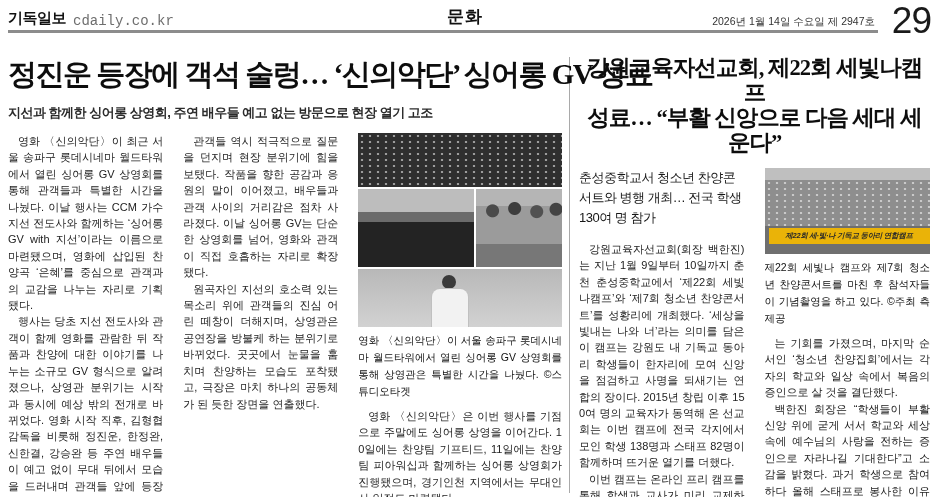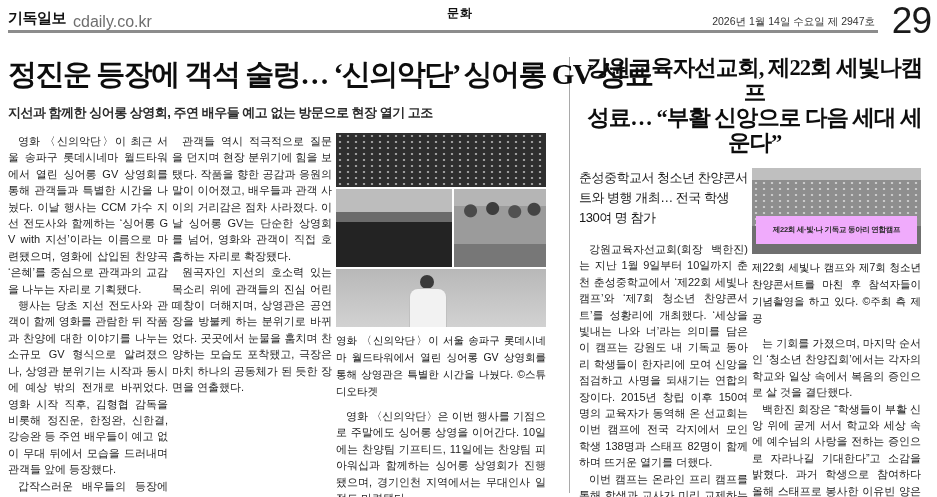--- a/index.html
+++ b/index.html
@@ -4,42 +4,42 @@
 <style>
   html,body{margin:0;padding:0;}
   body{
     width:937px;height:497px;position:relative;background:#ffffff;
     font-family:"Liberation Sans","DejaVu Sans",sans-serif;
     color:#1c1c1c;overflow:hidden;
   }
   
   .masthead{position:absolute;top:0;left:0;width:937px;height:42px;}
   .brand{position:absolute;left:8px;top:9px;font-size:15px;font-weight:bold;color:#111;letter-spacing:-0.5px;}
-  .brand-url{position:absolute;left:73px;top:13px;font-size:16px;color:#6e6e6e;}
-  .section-name{position:absolute;left:447px;top:5px;font-size:12px;font-weight:bold;color:#111;letter-spacing:1px;}
+  .brand-url{position:absolute;left:73px;top:13px;font-size:14px;color:#6e6e6e;font-family:Liberation Mono, monospace;}
+  .section-name{position:absolute;left:447px;top:5px;font-size:17px;font-weight:bold;color:#111;letter-spacing:1px;}
   .date-line{position:absolute;right:62px;top:15px;font-size:10.5px;color:#333;}
   .page-number{position:absolute;right:6px;top:0px;font-size:37px;color:#1a1a1a;letter-spacing:-1px;}
   .head-rule{position:absolute;left:8px;top:30px;width:870px;height:3px;background:#8c8c8c;}
   
   .v-divider{position:absolute;left:569px;top:57px;width:1px;height:436px;background:#a9a9a9;}
   .article{position:absolute;top:55px;}
   .article-left{left:8px;width:554px;}
   .article-right{left:579px;width:351px;}
   .hl-left{
     font-family:"Liberation Serif","DejaVu Serif",serif;
     font-size:29px;font-weight:bold;color:#0d0d0d;letter-spacing:-1.5px;
     line-height:38px;white-space:nowrap;
   }
   .subtitle{margin-top:11px;font-size:13px;font-weight:bold;color:#2b2b2b;letter-spacing:-0.5px;}
   .hl-right{
     font-family:"Liberation Serif","DejaVu Serif",serif;
     font-size:22.5px;font-weight:bold;color:#0d0d0d;letter-spacing:-1px;
     line-height:25px;text-align:center;
   }
-  .cols{display:flex;gap:4px;margin-top:11px;height:364px;overflow:hidden;}
+  .cols{display:flex;gap:20px;margin-top:11px;height:364px;overflow:hidden;}
   .cols-right{margin-top:13px;height:358px;}
   .col{overflow:hidden;}
   .col-narrow{width:160px;}
   .col-wide{width:210px;}
   .col-half{width:169px;}
   .col p{
     margin:0;font-size:11px;line-height:16.4px;color:#222;
     text-align:justify;text-indent:10px;word-break:break-all;
   }
   .subhead{font-size:13px;font-weight:normal;line-height:20px;color:#161616;letter-spacing:-0.5px;margin-bottom:13px;}
@@ -79,23 +79,23 @@
     background:#f2f2f2;box-shadow:0 0 0 1px #c0c0c0;
   }
   
   .rphoto{width:169px;height:86px;position:relative;background:#9a9a9a;}
   .rphoto .crowd{
     position:absolute;inset:0;
     background:linear-gradient(#bfbfbf 0 14%, #8e8e8e 14% 68%, #6f6f6f 68% 100%);
   }
   .rphoto .crowd-dots{position:absolute;left:0;top:12px;width:169px;height:46px;background-color:transparent;}
   .rphoto .banner{
-    position:absolute;left:4px;right:4px;bottom:10px;height:28px;background:#f0abfc;
+    position:absolute;left:4px;right:4px;bottom:10px;height:16px;background:#eab308;
     display:flex;align-items:center;justify-content:center;
-    font-size:7.5px;font-weight:bold;color:#2a2a2a;letter-spacing:-0.3px;white-space:nowrap;overflow:hidden;
+    font-size:7.5px;font-weight:bold;color:#2a2a2a;letter-spacing:-0.3px;white-space:nowrap;overflow:hidden;font-style:italic;
   }
 </style>
 </head>
 <body>
 
 <div class="masthead">
   <div class="brand">기독일보</div>
   <div class="brand-url">cdaily.co.kr</div>
   <div class="section-name">문화</div>
   <div class="date-line">2026년 1월 14일 수요일 제 2947호</div>

